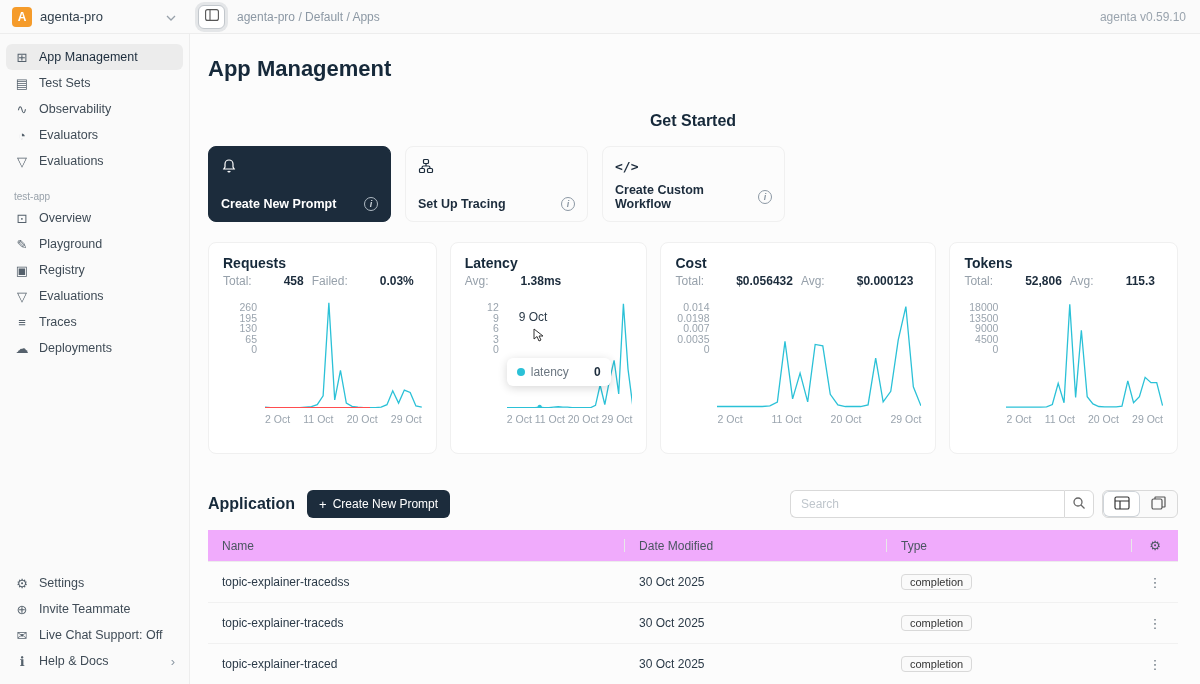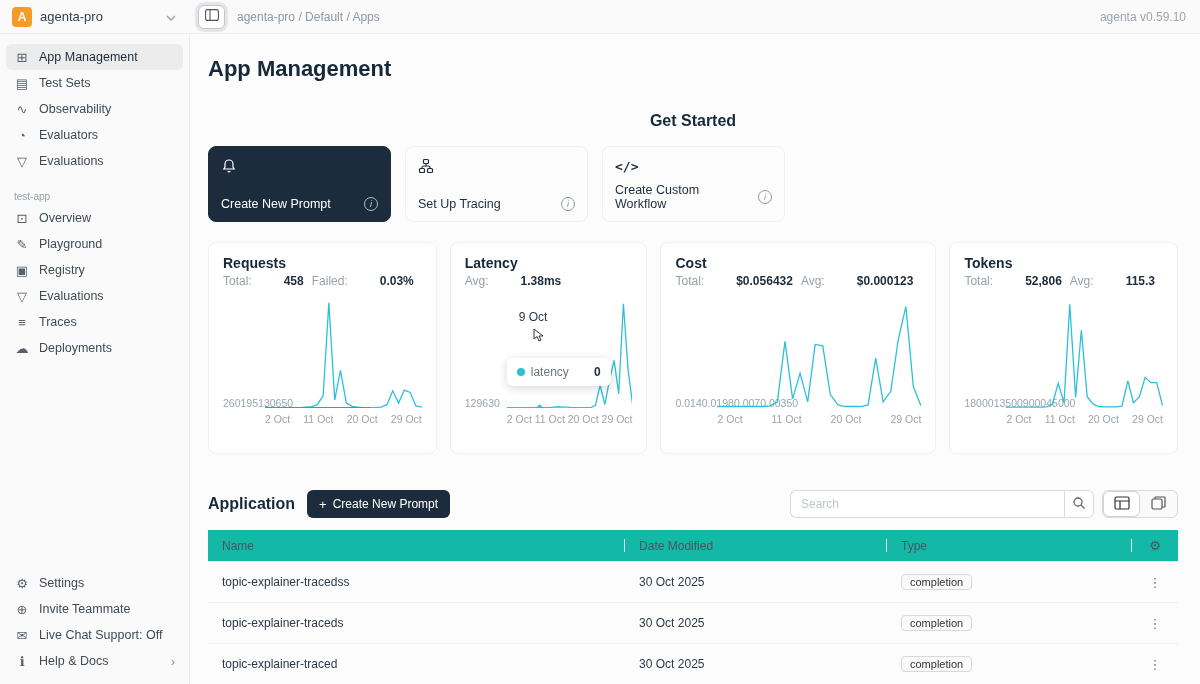--- a/index.html
+++ b/index.html
@@ -31,34 +31,34 @@
 
   
   .main { flex:1; padding:12px 22px 0 18px; overflow:hidden; background:#fcfcfc; }
   h1 { font-size:22px; font-weight:600; color:#16293a; margin-top:10px; }
   h2 { font-size:16px; font-weight:600; color:#16293a;text-align:center; }
   .get-started-h { margin-top:30px; }
 
   .start-cards { display:flex; gap:14px; margin-top:16px; }
   .start-card { width:183px; height:76px; border:1px solid #f0f0f0; border-radius:8px; padding:10px 12px; display:flex; flex-direction:column; justify-content:space-between; cursor:pointer; background:#fcfcfc; }
   .start-card.dark { background:#1c2c3c; border-color:#1c2c3c; color:#fff; }
-  .card-bottom { display:flex; align-items:center; justify-content:space-between; font-size:12.5px; font-weight:400; gap:14px; }
+  .card-bottom { display:flex; align-items:center; justify-content:space-between; font-size:12.5px; font-weight:700; gap:14px; }
   .card-icon { height:18px; display:flex; align-items:center; }
   .info-badge { width:14px; height:14px; border-radius:50%; border:1px solid #8c98a4; color:#8c98a4; font-size:9px; font-style:italic; display:inline-flex; align-items:center; justify-content:center; flex:0 0 14px; cursor:pointer; }
   .dark .info-badge { border-color:#aeb9c2; color:#cdd5db; }
   .code-glyph { font-family:"DejaVu Sans Mono",monospace; font-size:13px; font-weight:600; color:#1c2c3c; }
 
   
   .metrics { display:flex; gap:13px; margin-top:20px; }
   .metric-card { flex:1; height:212px; background:#fff; border:1px solid #f0f0f0; border-radius:8px; padding:12px 14px 8px; }
   .m-title { font-size:14px; font-weight:600; color:#16293a; }
   .m-stats { margin-top:3px; font-size:12px; color:#97a1ab; display:flex; gap:0; align-items:center; }
   .m-stats .s-value { color:#1c2c3c; font-weight:600; margin-right:8px;margin-left:32px; }
   .chart { display:flex; gap:8px; margin-top:14px; height:106px; }
-  .y-ticks { width:34px; flex:0 0 34px; display:flex; flex-direction:row; align-items:flex-end; font-size:10.5px; color:#9aa4ae; line-height:1; }
+  .y-ticks { width:34px; flex:0 0 34px; display:flex; flex-direction:column; align-items:flex-end; font-size:10.5px; color:#9aa4ae; line-height:1; }
   .plot { flex:1; position:relative; }
   .plot svg { width:100%; height:100%; display:block; }
   .x-ticks { margin-left:42px; display:flex; justify-content:space-between; font-size:10.5px; color:#9aa4ae; margin-top:5px; }
 
   .hover-date { position:absolute; left:12px; top:8px; font-size:12px; color:#2b3a48; }
   .cursor-icon { position:absolute; left:26px; top:26px; }
   .hover-tip { position:absolute; left:0; top:56px; background:#fff; border-radius:6px; box-shadow:0 2px 10px rgba(0,0,0,.16); padding:7px 10px; display:flex; align-items:center; gap:6px; min-width:104px; z-index:2; }
   .hover-tip .dot { width:8px; height:8px; border-radius:50%; background:#2bc1d7; flex:0 0 8px; }
   .tip-label { font-size:12px; color:#6b7680; }
   .tip-value { font-size:12px; font-weight:600; color:#1c2c3c; margin-left:auto; }
@@ -72,21 +72,21 @@
   .search input { width:274px; height:28px; border:1px solid #d9d9d9; border-right:none; border-radius:6px 0 0 6px; padding:0 10px; font-size:12px; background:#fff; color:#333; outline:none; font-family:inherit; }
   .search input::placeholder { color:#bfc6cc; }
   .search-btn { width:30px; height:28px; border:1px solid #d9d9d9; border-radius:0 6px 6px 0; background:#fff; display:flex; align-items:center; justify-content:center; cursor:pointer; }
   .segmented { display:flex; border:1px solid #d9d9d9; border-radius:6px; background:#fafafa; }
   .seg { width:37px; height:26px; border:none; background:transparent; display:flex; align-items:center; justify-content:center; cursor:pointer; }
   .seg.active { background:#fff; box-shadow:inset 0 0 0 1px #cfd4d9; border-radius:6px; }
 
   
   .table { margin-top:12px; }
   .thead, .trow { display:grid; grid-template-columns:43% 27% auto 46px; align-items:center; }
-  .thead { border-bottom:1px solid #ececec; background:#14b8a6; }
+  .thead { border-bottom:1px solid #ececec; background:#f0abfc; }
   .th { font-size:12px; color:#4a5560; padding:8px 14px; position:relative; }
   .th:not(.th-gear)::after { content:""; position:absolute; right:0; top:27%; height:46%; width:1px; background:#e8e8e8; }
   .th-gear { text-align:center; padding:8px 0; }
   .gear { font-size:13px; color:#4a5560; cursor:pointer; }
   .trow { border-bottom:1px solid #f1f1f1; cursor:pointer; background:transparent; }
   .td { font-size:12px; color:#2b3a48; padding:12px 14px; }
   .pill { display:inline-block; border:1px solid #d9d9d9; background:#fafafa; border-radius:4px; padding:1px 8px; font-size:11px; color:#333; }
   .td-kebab { text-align:center; padding:10px 0; }
   .kebab { color:#6b7680; font-size:13px; cursor:pointer; }
 </style>

